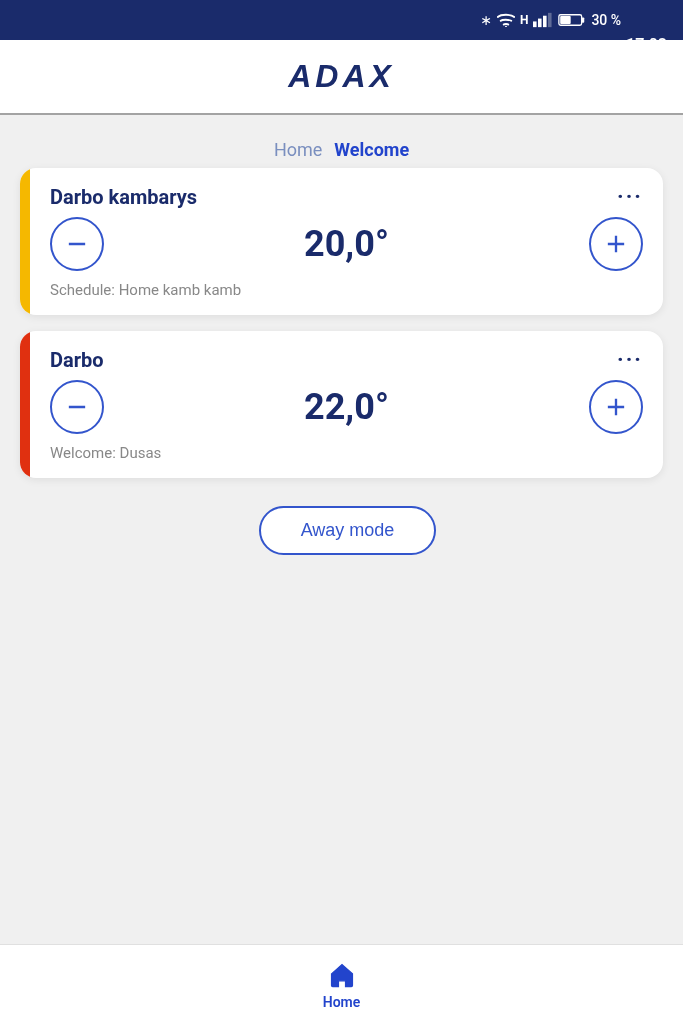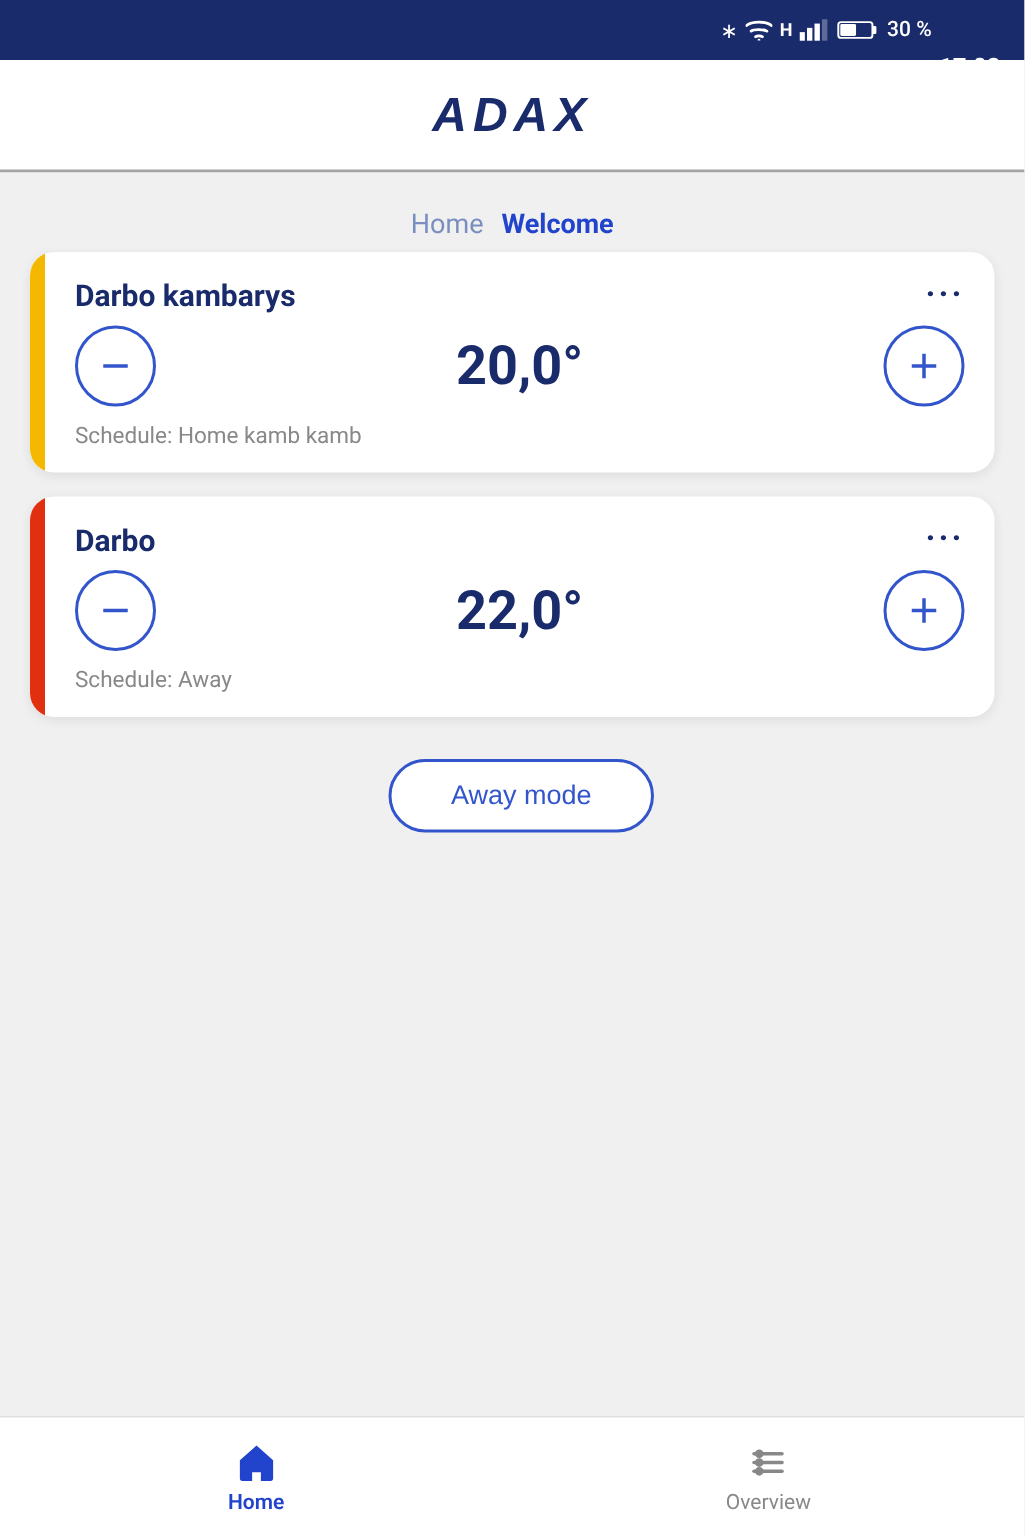--- a/index.html
+++ b/index.html
@@ -336,21 +336,21 @@
               </svg>
           </button>
           <span class="temp-display">22,0°</span>
           <button class="control-btn">
             <svg viewBox="0 0 24 24">
                 <line x1="12" y1="5" x2="12" y2="19"></line>
                 <line x1="5" y1="12" x2="19" y2="12"></line>
               </svg>
           </button>
         </div>
-        <div class="card-schedule">Schedule: Away</div>
+        <div class="card-schedule">Welcome: Dusas</div>
       </div>
     </div>
 
   </div>
 
   <div class="away-mode-container">
     <button class="away-mode-btn">Away mode</button>
   </div>
 
 </div>
@@ -359,28 +359,15 @@
 
   <div class="nav-item active">
     <div class="nav-icon">
       <svg width="28" height="28" viewBox="0 0 24 24" fill="#2244cc" stroke="none">
         <path d="M3 11L12 3l9 8v10a1 1 0 01-1 1H15v-5H9v5H4a1 1 0 01-1-1V11z"></path>
       </svg>
     </div>
     <span class="nav-label" style="color:#2244cc;font-weight:600;">Home</span>
   </div>
 
-  <div class="nav-item">
-    <div class="nav-icon">
-      <svg width="28" height="28" viewBox="0 0 24 24" fill="none" stroke="#888" stroke-width="2" stroke-linecap="round">
-  <line x1="4" y1="7" x2="20" y2="7" stroke="#888" stroke-width="2" stroke-linecap="round"></line>
-  <line x1="4" y1="12" x2="20" y2="12" stroke="#888" stroke-width="2" stroke-linecap="round"></line>
-  <line x1="4" y1="17" x2="20" y2="17" stroke="#888" stroke-width="2" stroke-linecap="round"></line>
-  <circle cx="7" cy="7" r="1.5" fill="#888"></circle>
-  <circle cx="7" cy="12" r="1.5" fill="#888"></circle>
-  <circle cx="7" cy="17" r="1.5" fill="#888"></circle>
-</svg>
-    </div>
-    <span class="nav-label">Overview</span>
-  </div>
 
 
 </div>
 
 </body></html>

